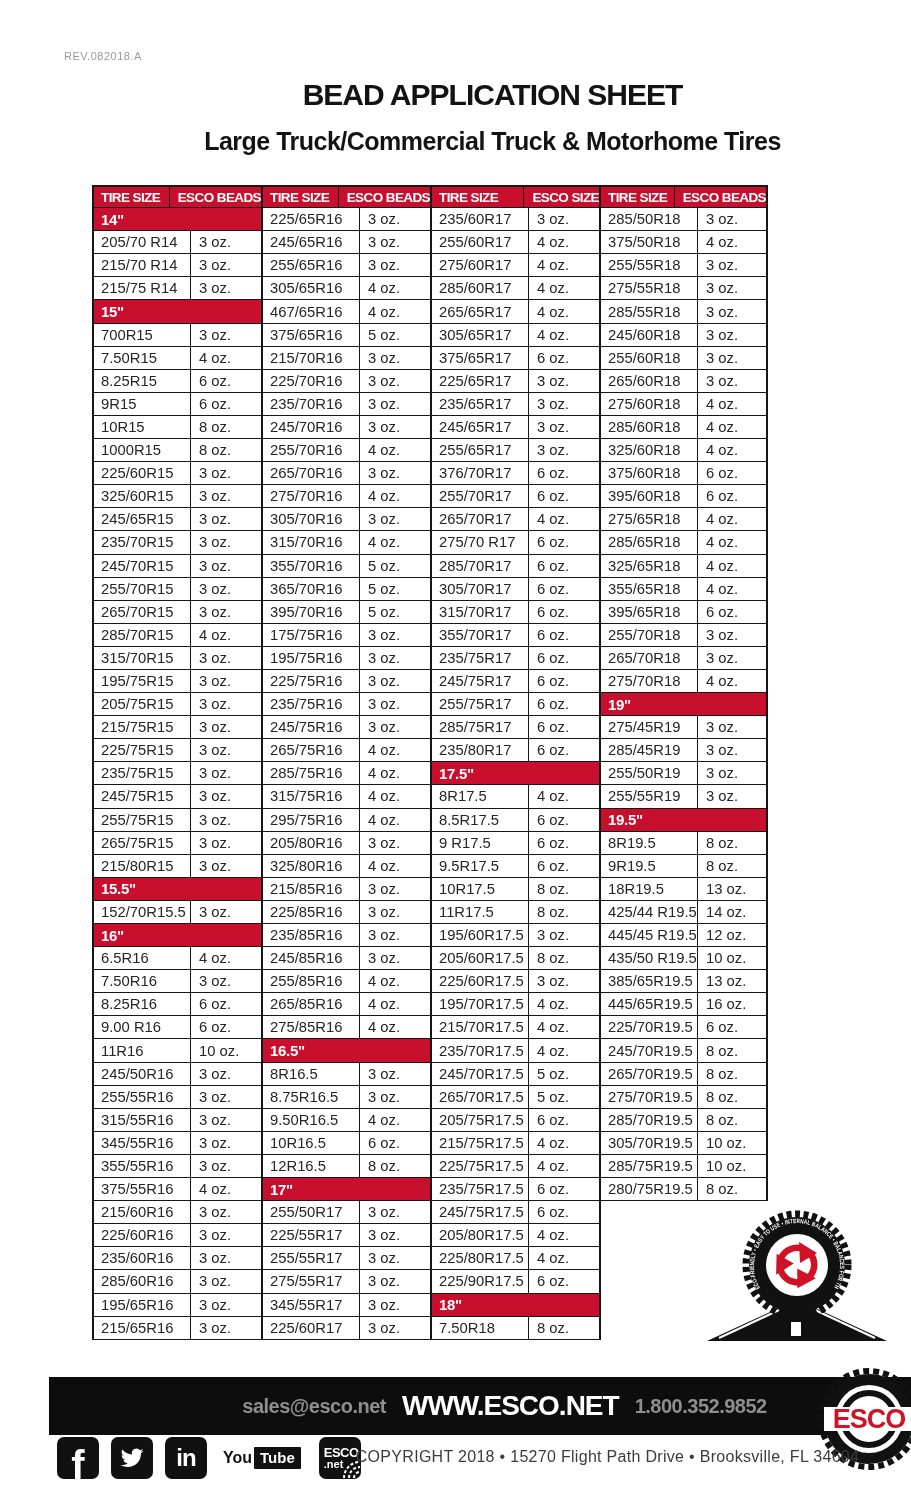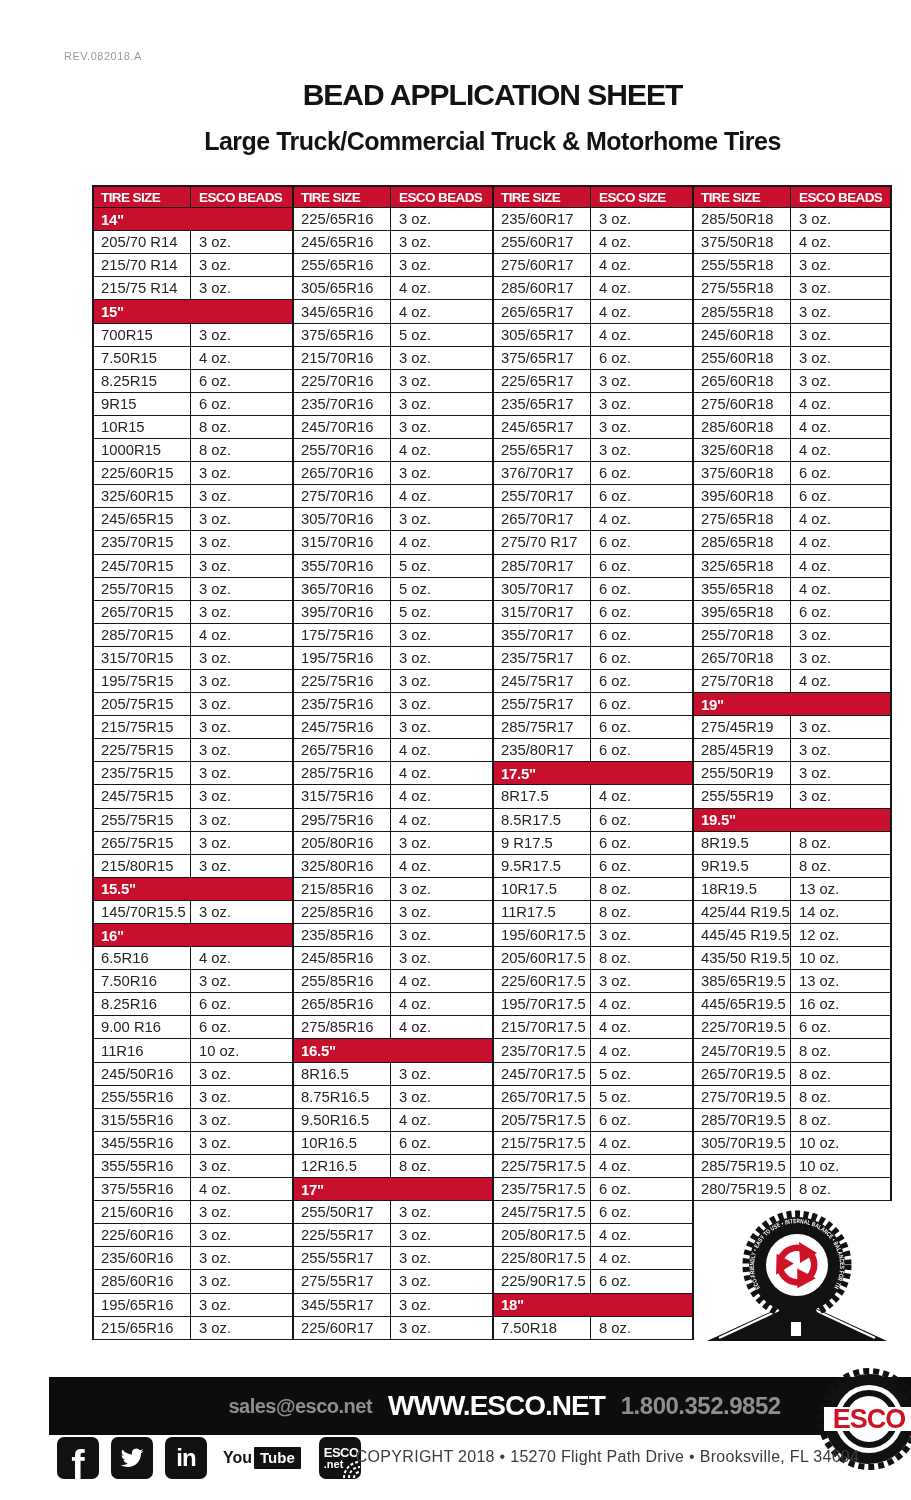--- a/index.html
+++ b/index.html
@@ -7,42 +7,42 @@
   .page { position:relative; width:911px; height:1500px; background:#ffffff; overflow:hidden;margin-left:37px; }
 
   .rev { position:absolute; left:27px; top:50px; font-size:11px; color:#9b9b9b; letter-spacing:.5px; }
   .title { position:absolute; left:0; top:78px; width:100%; text-align:center;
            font-size:30px; font-weight:800; color:#131313; letter-spacing:-1px; }
   .subtitle { position:absolute; left:0; top:127px; width:100%; text-align:center;
            font-size:25px; font-weight:700; color:#131313; letter-spacing:-.5px; }
 
   
   .btable { position:absolute; left:55px; top:185px; width:800px; display:flex; align-items:flex-start; }
-  .pair { width:200px; border-left:2px solid #161616; }
+  .pair { width:169px; border-left:2px solid #161616; }
   .pair:last-child .trow { border-right:2px solid #161616; }
   .trow { display:flex; height:23.1px; border-bottom:1.6px solid #161616; background:#fff; overflow:hidden; }
   .thead { border-top:2px solid #161616; }
   .cell { height:100%; display:flex; align-items:center; padding-left:7px;
           font-size:14.8px; color:#252525; white-space:nowrap; }
   .cell.tire { width:97px; border-right:1.6px solid #161616; }
   .cell.beads { flex:1; padding-left:8px; }
   .thead .cell { background:#c8102e; color:#fff; font-weight:700; font-size:13.5px; letter-spacing:-.6px; }
   .trow.section { background:#c8102e; color:#fff; font-weight:700; font-size:15px;
                   align-items:center; display:flex; padding-left:7px; letter-spacing:-.3px; }
   .pair-spacer { background:transparent; }
 
   
   .badge { position:absolute; left:658px; top:1203px; width:204px; height:142px; }
 
   
   .footer-bar { position:absolute; left:12px; top:1377px; width:911px; height:58px; background:#0d0d0d;
                 display:flex; align-items:center; justify-content:center; gap:16px; }
   .footer-bar .email { color:#8f8f8f; font-size:20px; font-weight:700; letter-spacing:-.5px; }
   .footer-bar .web   { color:#ffffff; font-size:28px; font-weight:800; letter-spacing:-1px; }
-  .footer-bar .phone { color:#8f8f8f; font-size:24px; font-weight:700; letter-spacing:-.5px; }
+  .footer-bar .phone { color:#8f8f8f; font-size:20px; font-weight:700; letter-spacing:-.5px; }
 
   .esco-logo { position:absolute; left:779px; top:1366px; width:106px; height:106px; }
 
   .social { position:absolute; left:20px; top:1437px; display:flex; align-items:center; gap:12px; }
   .sq { width:42px; height:42px; background:#111; border-radius:7px; display:flex;
         align-items:center; justify-content:center; color:#fff; overflow:hidden; text-decoration:none; }
   .sq.fb span { font-size:40px; font-weight:700; margin-top:14px; }
   .sq.li span { font-size:24px; font-weight:800; letter-spacing:-1px; }
   .sq svg { width:28px; height:28px; }
   .yt { display:flex; align-items:center; gap:2px; text-decoration:none; margin-left:4px; }
@@ -177,21 +177,21 @@
         <div class="trow">
           <div class="cell tire">265/75R15</div>
           <div class="cell beads">3 oz.</div>
         </div>
         <div class="trow">
           <div class="cell tire">215/80R15</div>
           <div class="cell beads">3 oz.</div>
         </div>
         <div class="trow section">15.5"</div>
         <div class="trow">
-          <div class="cell tire">145/70R15.5</div>
+          <div class="cell tire">152/70R15.5</div>
           <div class="cell beads">3 oz.</div>
         </div>
         <div class="trow section">16"</div>
         <div class="trow">
           <div class="cell tire">6.5R16</div>
           <div class="cell beads">4 oz.</div>
         </div>
         <div class="trow">
           <div class="cell tire">7.50R16</div>
           <div class="cell beads">3 oz.</div>
@@ -272,21 +272,21 @@
         </div>
         <div class="trow">
           <div class="cell tire">255/65R16</div>
           <div class="cell beads">3 oz.</div>
         </div>
         <div class="trow">
           <div class="cell tire">305/65R16</div>
           <div class="cell beads">4 oz.</div>
         </div>
         <div class="trow">
-          <div class="cell tire">345/65R16</div>
+          <div class="cell tire">467/65R16</div>
           <div class="cell beads">4 oz.</div>
         </div>
         <div class="trow">
           <div class="cell tire">375/65R16</div>
           <div class="cell beads">5 oz.</div>
         </div>
         <div class="trow">
           <div class="cell tire">215/70R16</div>
           <div class="cell beads">3 oz.</div>
         </div>

